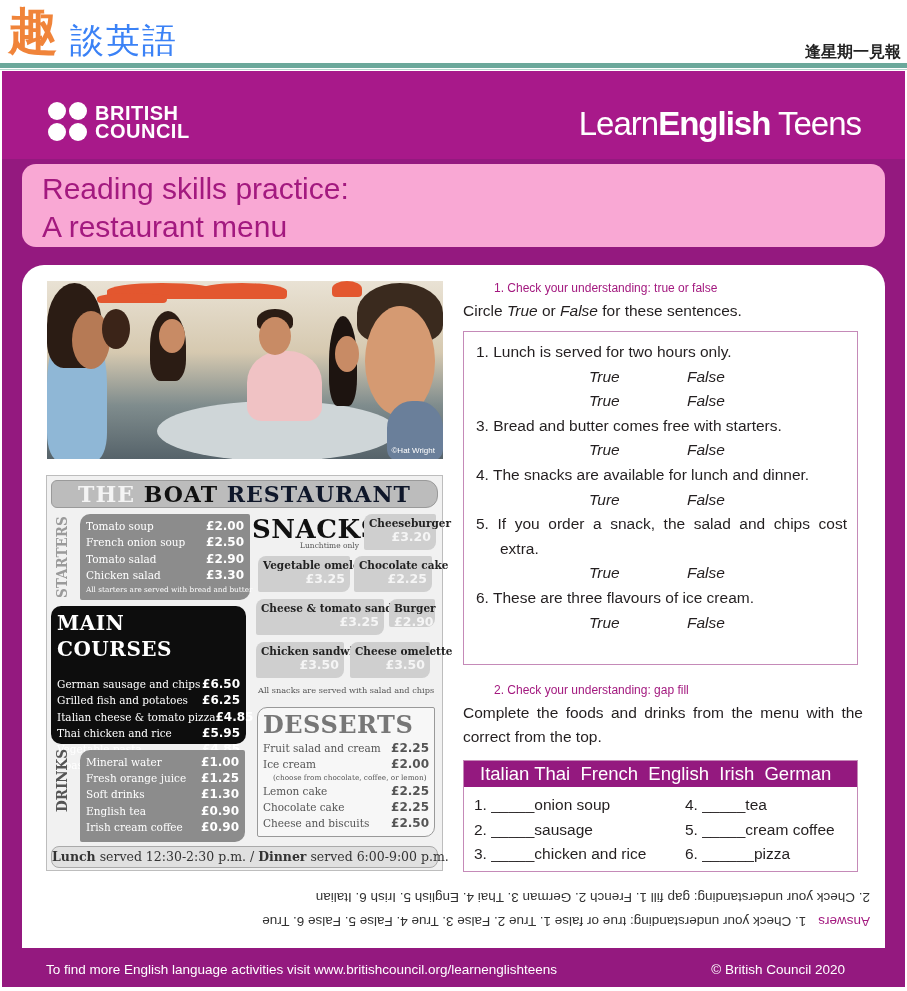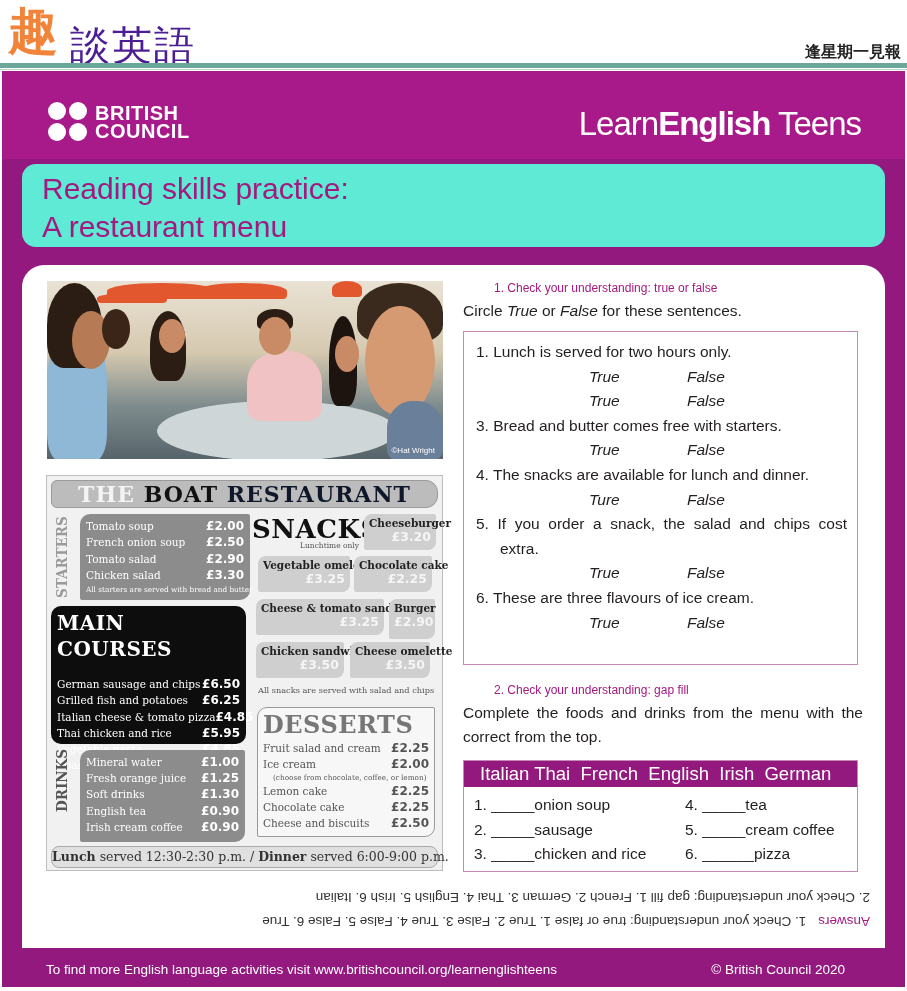--- a/index.html
+++ b/index.html
@@ -2,36 +2,36 @@
 <html><head>
 <meta charset="utf-8">
 <style>
   * { box-sizing: border-box; margin: 0; padding: 0; }
   html, body { width: 907px; height: 991px; background: #ffffff; overflow: hidden; }
   body { position: relative; font-family: "Liberation Sans", sans-serif; color: #231f20; }
 
   
   .masthead { position: absolute; left: 0; top: 0; width: 907px; height: 72px; }
   .mast-big { position: absolute; left: 8px; top: 2px; font-family: "DejaVu Serif", serif; font-weight: bold; font-size: 50px; color: #f0843a; line-height: 58px; }
-  .mast-rest { position: absolute; left: 70px; top: 18px; font-family: Liberation Mono, monospace; font-weight: 200; font-size: 40px; color: #4c1d95; letter-spacing: 2px; }
+  .mast-rest { position: absolute; left: 70px; top: 18px; font-family: Liberation Mono, monospace; font-weight: 200; font-size: 34px; color: #3b82f6; letter-spacing: 2px; }
   .mast-note { position: absolute; right: 6px; top: 42px; font-family: "DejaVu Sans", sans-serif; font-weight: bold; font-size: 16px; color: #222; }
   .mast-rule { position: absolute; left: 0; top: 63px; width: 907px; height: 5px; background: #6ba89b; }
   .mast-rule2 { position: absolute; left: 0; top: 69px; width: 907px; height: 1px; background: #b8d6cf; }
 
   
   .poster { position: absolute; left: 2px; top: 71px; width: 903px; height: 916px; background: #94197f; }
   .poster-top { position: absolute; left: 0; top: 0; width: 903px; height: 88px; background: #a8198a; }
   .bc-logo { position: absolute; left: 46px; top: 31px; display: flex; align-items: center; }
   .bc-dots { display: grid; grid-template-columns: 18px 18px; grid-template-rows: 18px 18px; gap: 3px; margin-right: 8px; }
   .bc-dot { width: 18px; height: 18px; border-radius: 50%; background: #fff; }
   .bc-text { color: #fff; font-family: "Liberation Sans", sans-serif; font-weight: bold; font-size: 20px; line-height: 18px; letter-spacing: 0.5px; }
   .let-logo { position: absolute; right: 44px; top: 34px; color: #fff; font-size: 33px; letter-spacing: -1px; }
   .let-logo b { font-weight: bold; }
 
-  .title-box { position: absolute; left: 20px; top: 93px; width: 863px; height: 83px; background: #5eead4; border-radius: 14px; padding: 6px 0 0 20px; }
+  .title-box { position: absolute; left: 20px; top: 93px; width: 863px; height: 83px; background: #f9a8d4; border-radius: 14px; padding: 6px 0 0 20px; }
   .title-box div { color: #a3197f; font-size: 30px; line-height: 38px; }
 
   .content { position: absolute; left: 20px; top: 194px; width: 863px; height: 683px; background: #fff; border-radius: 22px 22px 0 0; }
 
   
   .photo { position: absolute; left: 25px; top: 16px; width: 396px; height: 178px; overflow: hidden;
     background: linear-gradient(180deg, #e9e2d4 0%, #d6c9b0 40%, #7f8c8d 70%, #56636a 100%); }
   .umb { position: absolute; height: 16px; background: #e3572f; border-radius: 50% 50% 4px 4px; }
   .person { position: absolute; border-radius: 45% 45% 20% 20%; }
   .head { position: absolute; border-radius: 50%; background: #c88b65; }
@@ -242,21 +242,21 @@
           <div class="pp">£3.25</div>
         </div>
       <div class="snack" style="left:307px;top:80px;width:78px;height:36px;">
           <div class="n">Chocolate cake</div>
           <div class="pp">£2.25</div>
         </div>
       <div class="snack" style="left:209px;top:123px;width:128px;height:36px;">
           <div class="n">Cheese &amp; tomato sandwich</div>
           <div class="pp">£3.25</div>
         </div>
-      <div class="snack" style="left:342px;top:123px;width:46px;height:40px;">
+      <div class="snack" style="left:342px;top:123px;width:46px;height:28px;">
           <div class="n">Burger</div>
           <div class="pp">£2.90</div>
         </div>
       <div class="snack" style="left:209px;top:166px;width:88px;height:36px;">
           <div class="n" style="text-align:left">Chicken sandwich</div>
           <div class="pp">£3.50</div>
         </div>
       <div class="snack" style="left:303px;top:166px;width:80px;height:36px;">
           <div class="n">Cheese omelette</div>
           <div class="pp">£3.50</div>

